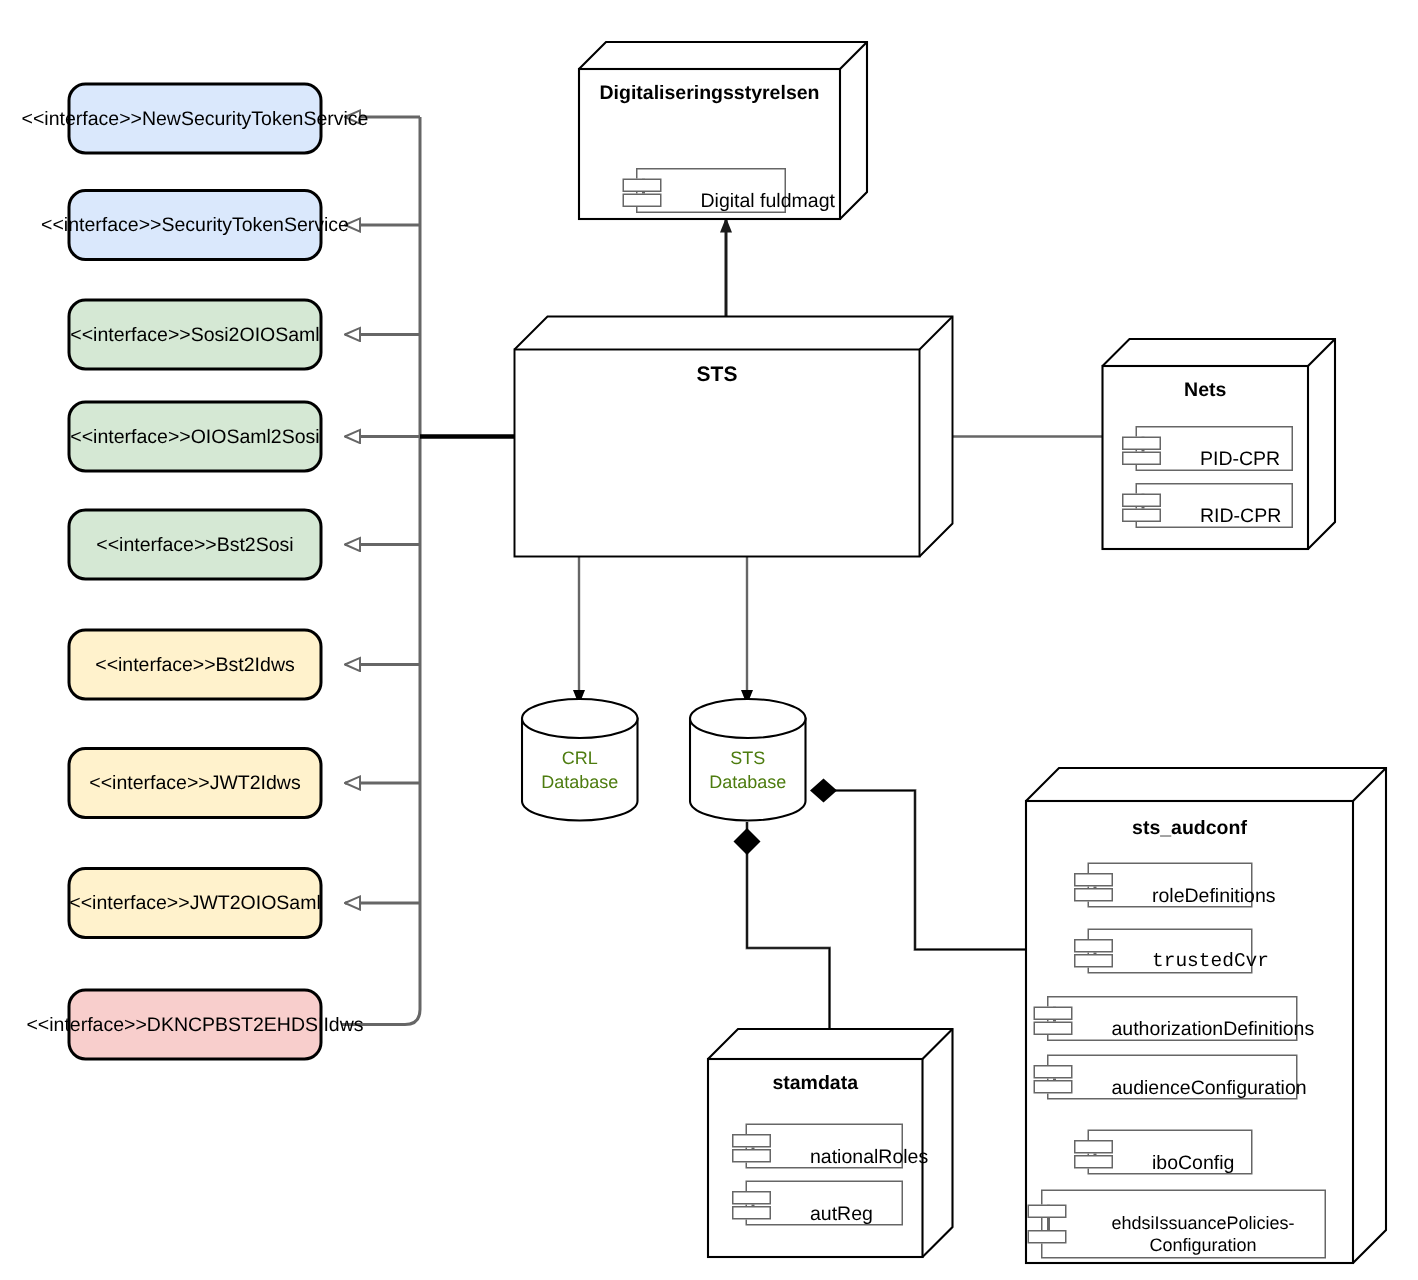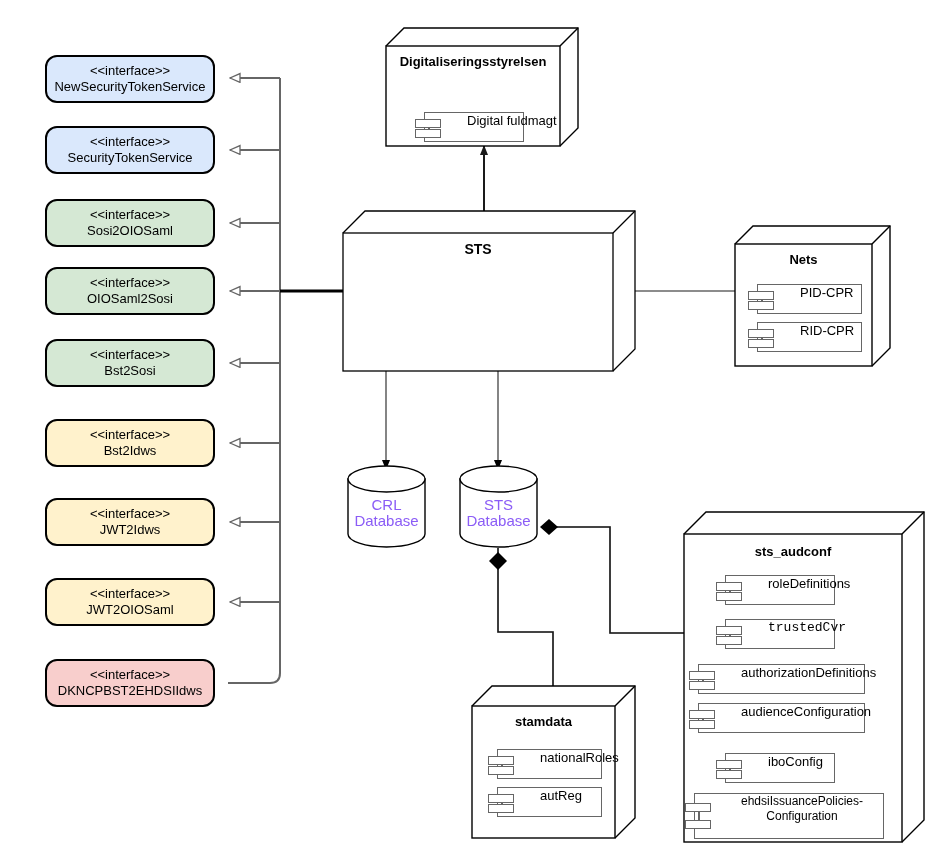--- a/index.html
+++ b/index.html
@@ -18,21 +18,21 @@
     background: #ffffff;
     overflow: hidden;
   }
   
   .iface {
     position: absolute;
     box-sizing: border-box;
     border: 2px solid #000000;
     border-radius: 12px;
     display: flex;
-    flex-direction: column;
+    flex-direction: row;
     align-items: center;
     justify-content: center;
     font-size: 13px;
     line-height: 16px;
     color: #000000;
     text-align: center;
     white-space: nowrap;
   }
   .iface .st { display:block; }
   .iface .nm { display:block;text-align:center; }
@@ -51,21 +51,21 @@
     font-size: 13px;
     color: #000000;
   }
   
   .comp {
     position: absolute;
     box-sizing: border-box;
     border: 1.6px solid #666666;
     background: #ffffff;
     display: flex;
-    align-items: flex-start;
+    align-items: flex-end;
     font-size: 13px;
     line-height: 15px;
     color: #000000;
   }
   .comp .clabel {
     margin-left: 42px;
     white-space: nowrap;
   }
   .comp .clabel.two {
     white-space: normal;
@@ -92,23 +92,23 @@
     background: #666666;
   }
 
   
   .cyl { position: absolute; }
   .cyl svg { position:absolute; left:0; top:0; }
   .cyl .clab {
     position: absolute;
     left: 0; right: 0;
     text-align: center;
-    font-size: 15px;
+    font-size: 12px;
     line-height: 16px;
-    color:#8b5cf6;
+    color:#4d7c0f;
   }
 
   
   .edges { position:absolute; left:0; top:0; width:945px; height:853px; pointer-events:none; }
 </style>
 </head>
 <body>
 
 <div id="canvas">
 

